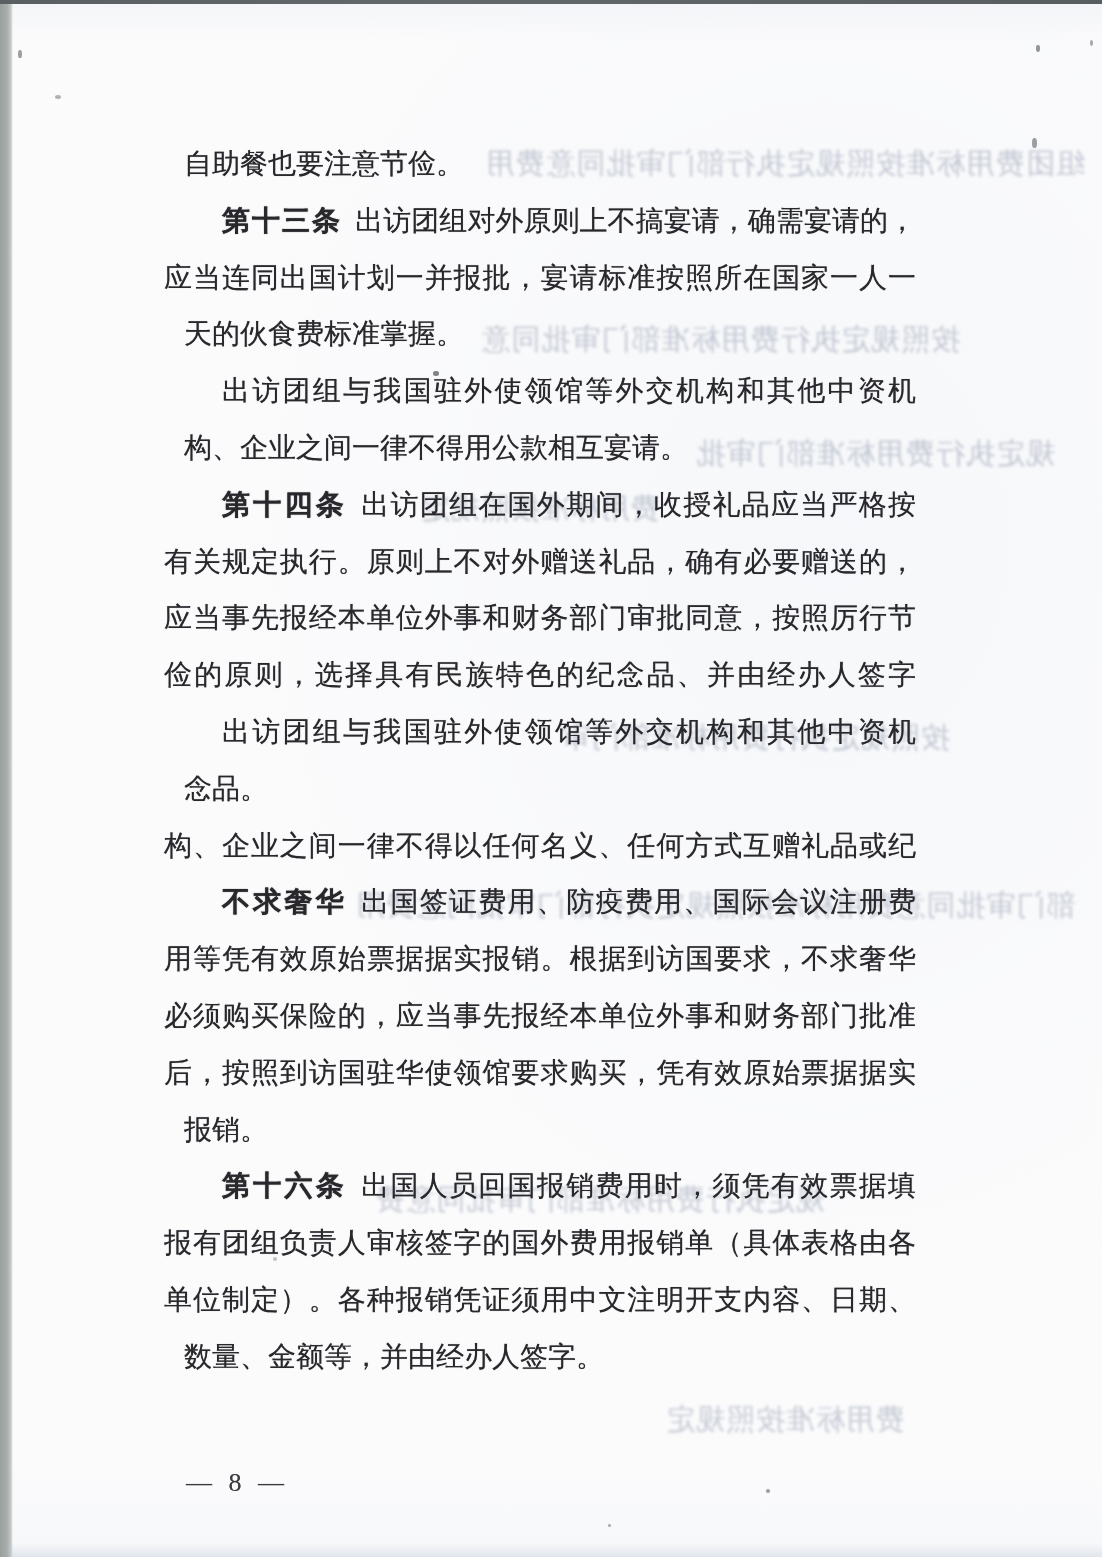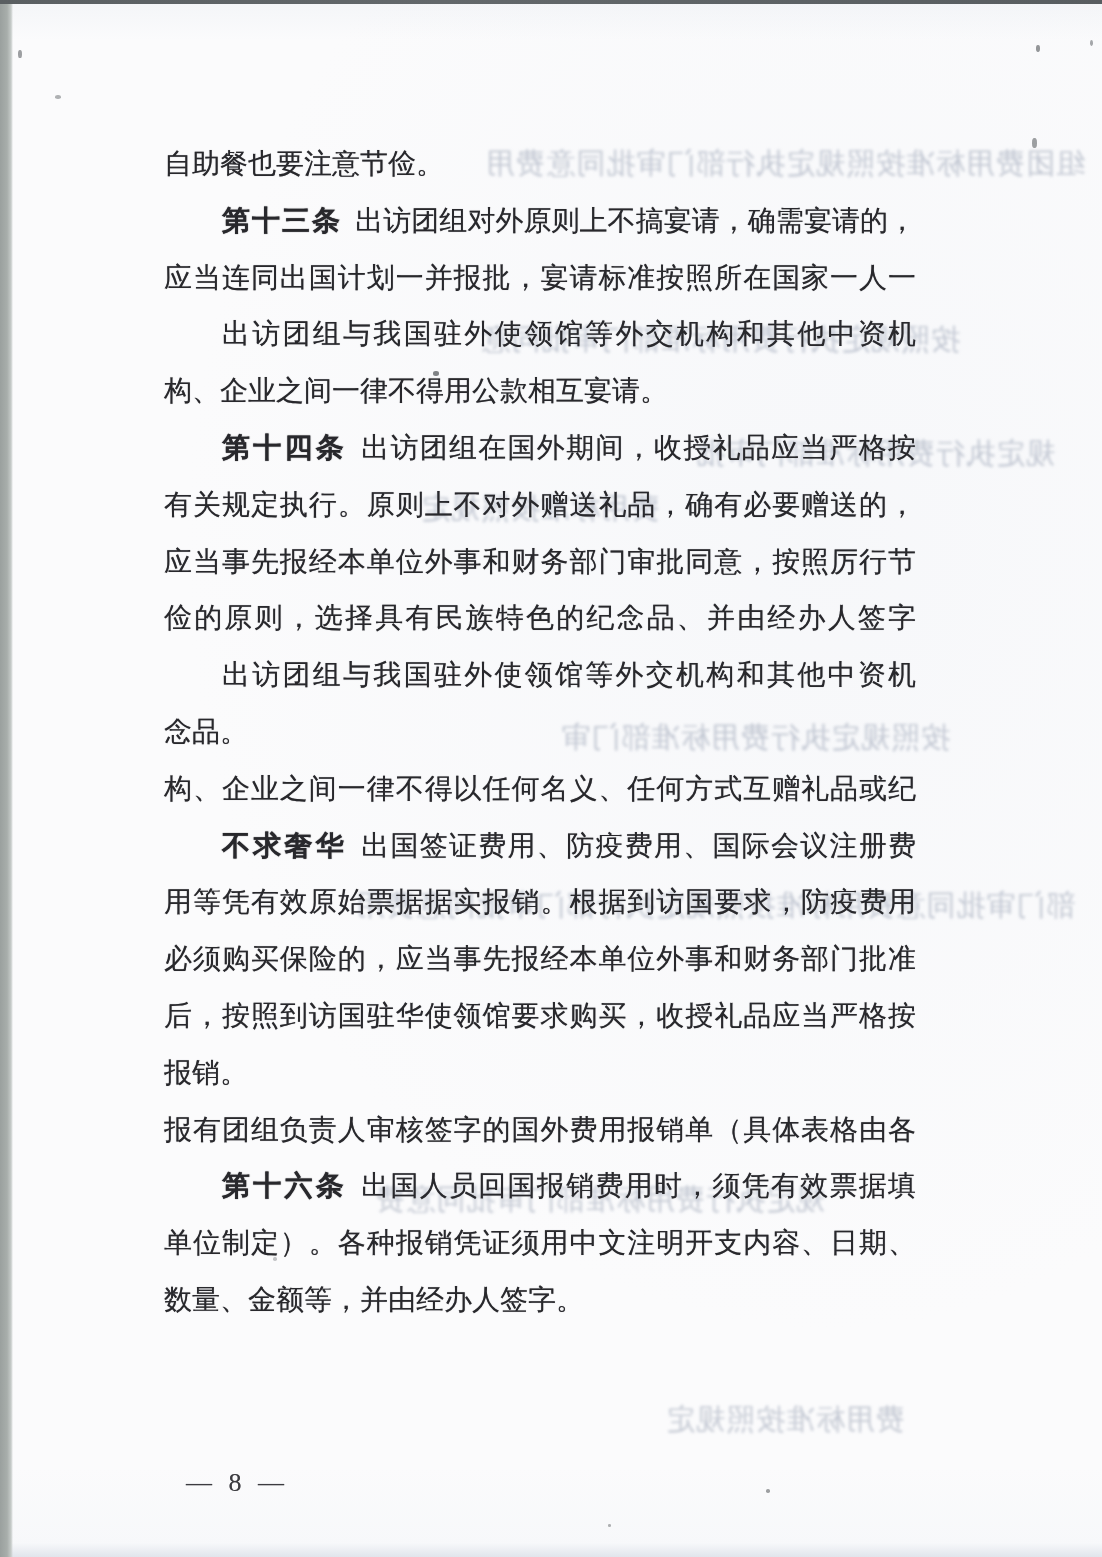--- a/index.html
+++ b/index.html
@@ -24,21 +24,21 @@
   .text-block{
     position:absolute;left:164px;top:136px;width:752px;
     color:#28282c;
   }
   .line{
     height:56.8px;line-height:56.8px;font-size:28px;
     text-align:justify;text-align-last:justify;
     text-shadow:0 0 0.7px rgba(35,35,40,0.6);
     white-space:normal;overflow:visible;
   }
-  .line.end{text-align:left;text-align-last:left;}
+  .line.end{text-align:left;text-align-last:left;margin-left:20px;}
   .line.indent{text-indent:58px;}
   .line b{font-weight:700;letter-spacing:2px;text-shadow:0 0 1px rgba(25,25,30,0.9);font-family:Liberation Mono, monospace;}
   .gap{display:inline-block;width:13px;}
   
   .page-number{
     position:absolute;left:186px;top:1468px;
     font-size:26px;letter-spacing:5px;color:#3c3c40;
     text-shadow:0 0 0.6px rgba(50,50,55,0.5);
   }
   
@@ -70,36 +70,37 @@
       <div class="ghost" style="top: 715px; left: 430px; width: 520px;">按照规定执行费用标准部门审</div>
       <div class="ghost" style="top: 883px; left: 230px; width: 845px;">部门审批同意费用标准按照规定执行部门审批同意费用</div>
       <div class="ghost" style="top: 1177px; left: 240px; width: 585px;">规定执行费用标准部门审批同意费</div>
       <div class="ghost" style="top: 1397px; left: 585px; width: 320px;">费用标准按照规定</div>
     </div>
 
   <div class="text-block">
       <div class="line end">自助餐也要注意节俭。</div>
       <div class="line indent fill"><b>第十三条</b><span class="gap"></span>出访团组对外原则上不搞宴请，确需宴请的，</div>
       <div class="line fill">应当连同出国计划一并报批，宴请标准按照所在国家一人一</div>
+      <div class="line end">天的伙食费标准掌握。</div>
       <div class="line indent fill">出访团组与我国驻外使领馆等外交机构和其他中资机</div>
       <div class="line end">构、企业之间一律不得用公款相互宴请。</div>
       <div class="line indent fill"><b>第十四条</b><span class="gap"></span>出访团组在国外期间，收授礼品应当严格按</div>
       <div class="line fill">有关规定执行。原则上不对外赠送礼品，确有必要赠送的，</div>
       <div class="line fill">应当事先报经本单位外事和财务部门审批同意，按照厉行节</div>
       <div class="line fill">俭的原则，选择具有民族特色的纪念品、并由经办人签字</div>
       <div class="line indent fill">出访团组与我国驻外使领馆等外交机构和其他中资机</div>
       <div class="line end">念品。</div>
       <div class="line fill">构、企业之间一律不得以任何名义、任何方式互赠礼品或纪</div>
       <div class="line indent fill"><b>不求奢华</b><span class="gap"></span>出国签证费用、防疫费用、国际会议注册费</div>
-      <div class="line fill">用等凭有效原始票据据实报销。根据到访国要求，防疫费用</div>
+      <div class="line fill">用等凭有效原始票据据实报销。根据到访国要求，不求奢华</div>
       <div class="line fill">必须购买保险的，应当事先报经本单位外事和财务部门批准</div>
-      <div class="line fill">后，按照到访国驻华使领馆要求购买，收授礼品应当严格按</div>
+      <div class="line fill">后，按照到访国驻华使领馆要求购买，凭有效原始票据据实</div>
       <div class="line end">报销。</div>
+      <div class="line indent fill"><b>第十六条</b><span class="gap"></span>出国人员回国报销费用时，须凭有效票据填</div>
       <div class="line fill">报有团组负责人审核签字的国外费用报销单（具体表格由各</div>
-      <div class="line indent fill"><b>第十六条</b><span class="gap"></span>出国人员回国报销费用时，须凭有效票据填</div>
       <div class="line fill">单位制定）。各种报销凭证须用中文注明开支内容、日期、</div>
       <div class="line end">数量、金额等，并由经办人签字。</div>
     </div>
 
   <div class="page-number">— 8 —</div>
 
 <div class="speck" style="left: 433px; top: 371px; width: 6px; height: 5px; opacity: 0.65;"></div>
     <div class="speck" style="left: 1032px; top: 138px; width: 5px; height: 10px; opacity: 0.5;"></div>
     <div class="speck" style="left: 1036px; top: 45px; width: 4px; height: 7px; opacity: 0.55;"></div>
     <div class="speck" style="left: 18px; top: 50px; width: 4px; height: 8px; opacity: 0.5;"></div>

